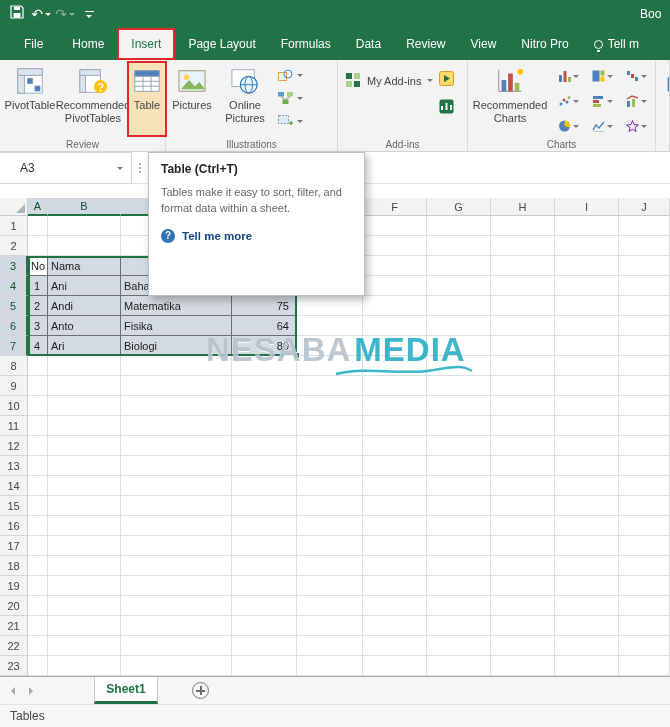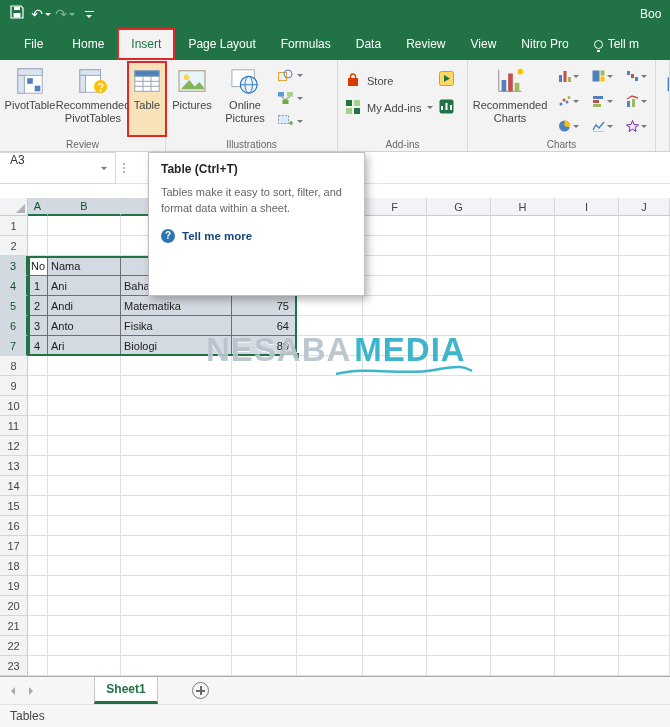--- a/index.html
+++ b/index.html
@@ -36,21 +36,21 @@
   .acol { display:flex; flex-direction:column; padding-top:6px; }
   .arow { height:27px; display:flex; align-items:center; gap:6px; font-size:11px; color:#444; padding:0 6px; white-space:nowrap; }
   .aicons { display:flex; flex-direction:column; gap:9px; padding-top:10px; }
   .car { width:0; height:0; border:3px solid transparent; border-top-color:#777; margin-top:3px; flex:none; }
   .cgrid { display:grid; grid-template-columns:repeat(3,34px); grid-auto-rows:25px; margin-top:3px; }
   .citem { display:flex; align-items:center; justify-content:center; gap:2px; }
   .cutoff { width:13px; overflow:hidden; }
 
   
   .fbar { position:absolute; top:152px; left:0; right:0; height:32px; background:#fff; display:flex; align-items:stretch; }
-  .namebox { width:116px; border:1px solid #d6d6d6; border-left:none; display:flex; align-items:flex-start; padding-left:10px; font-size:12px; color:#333; position:relative; }
+  .namebox { width:132px; border:1px solid #d6d6d6; border-left:none; display:flex; align-items:center; padding-left:20px; font-size:12px; color:#333; position:relative; }
   .namebox .caret-g { position:absolute; right:8px; top:14px; width:0; height:0; border:3.5px solid transparent; border-top-color:#777; }
   .fdots { width:16px; display:flex; flex-direction:column; align-items:center; justify-content:center; gap:2px; border-bottom:1px solid #e3e3e3; }
   .fdots i { width:2px; height:2px; border-radius:50%; background:#9a9a9a; }
   .finput { flex:1; border-bottom:1px solid #e3e3e3; }
   .fspacer { position:absolute; top:184px; left:0; right:0; height:14px; background:#fff; }
 
   
   .grid { position:absolute; top:198px; left:0; width:670px; height:478px; background:#fff; overflow:hidden; }
   .g-row { display:flex; flex-wrap:nowrap; }
   .corner { flex:none; width:28px; height:18px; background:#f2f3f4; border-right:1px solid #c9cacc; border-bottom:1px solid #c9cacc; position:relative; }
@@ -256,29 +256,20 @@
         </div>
       </div>
       <div class="rgroup-label">Illustrations</div>
     </div>
 
     <div class="rgroup" style="width:130px">
       <div class="acol">
         <div class="arow">
           <span>
             <svg width="16" height="16" viewBox="0 0 16 16">
-              <path d="M3 6 h10 v8 h-10 z" fill="#d83b01"></path>
-              <path d="M5.5 6 v-1.5 a2.5 2.5 0 0 1 5 0 V6" fill="none" stroke="#d83b01" stroke-width="1.4"></path>
-            </svg>
-          </span>
-          <span>Store</span>
-        </div>
-        <div class="arow">
-          <span>
-            <svg width="16" height="16" viewBox="0 0 16 16">
               <rect x="1" y="1" width="6" height="6" fill="#217346"></rect>
               <rect x="9" y="1" width="6" height="6" fill="#a9d18e"></rect>
               <rect x="1" y="9" width="6" height="6" fill="#a9d18e"></rect>
               <rect x="9" y="9" width="6" height="6" fill="#217346"></rect>
             </svg>
           </span>
           <span>My Add-ins</span>
           <span class="car"></span>
         </div>
       </div>

